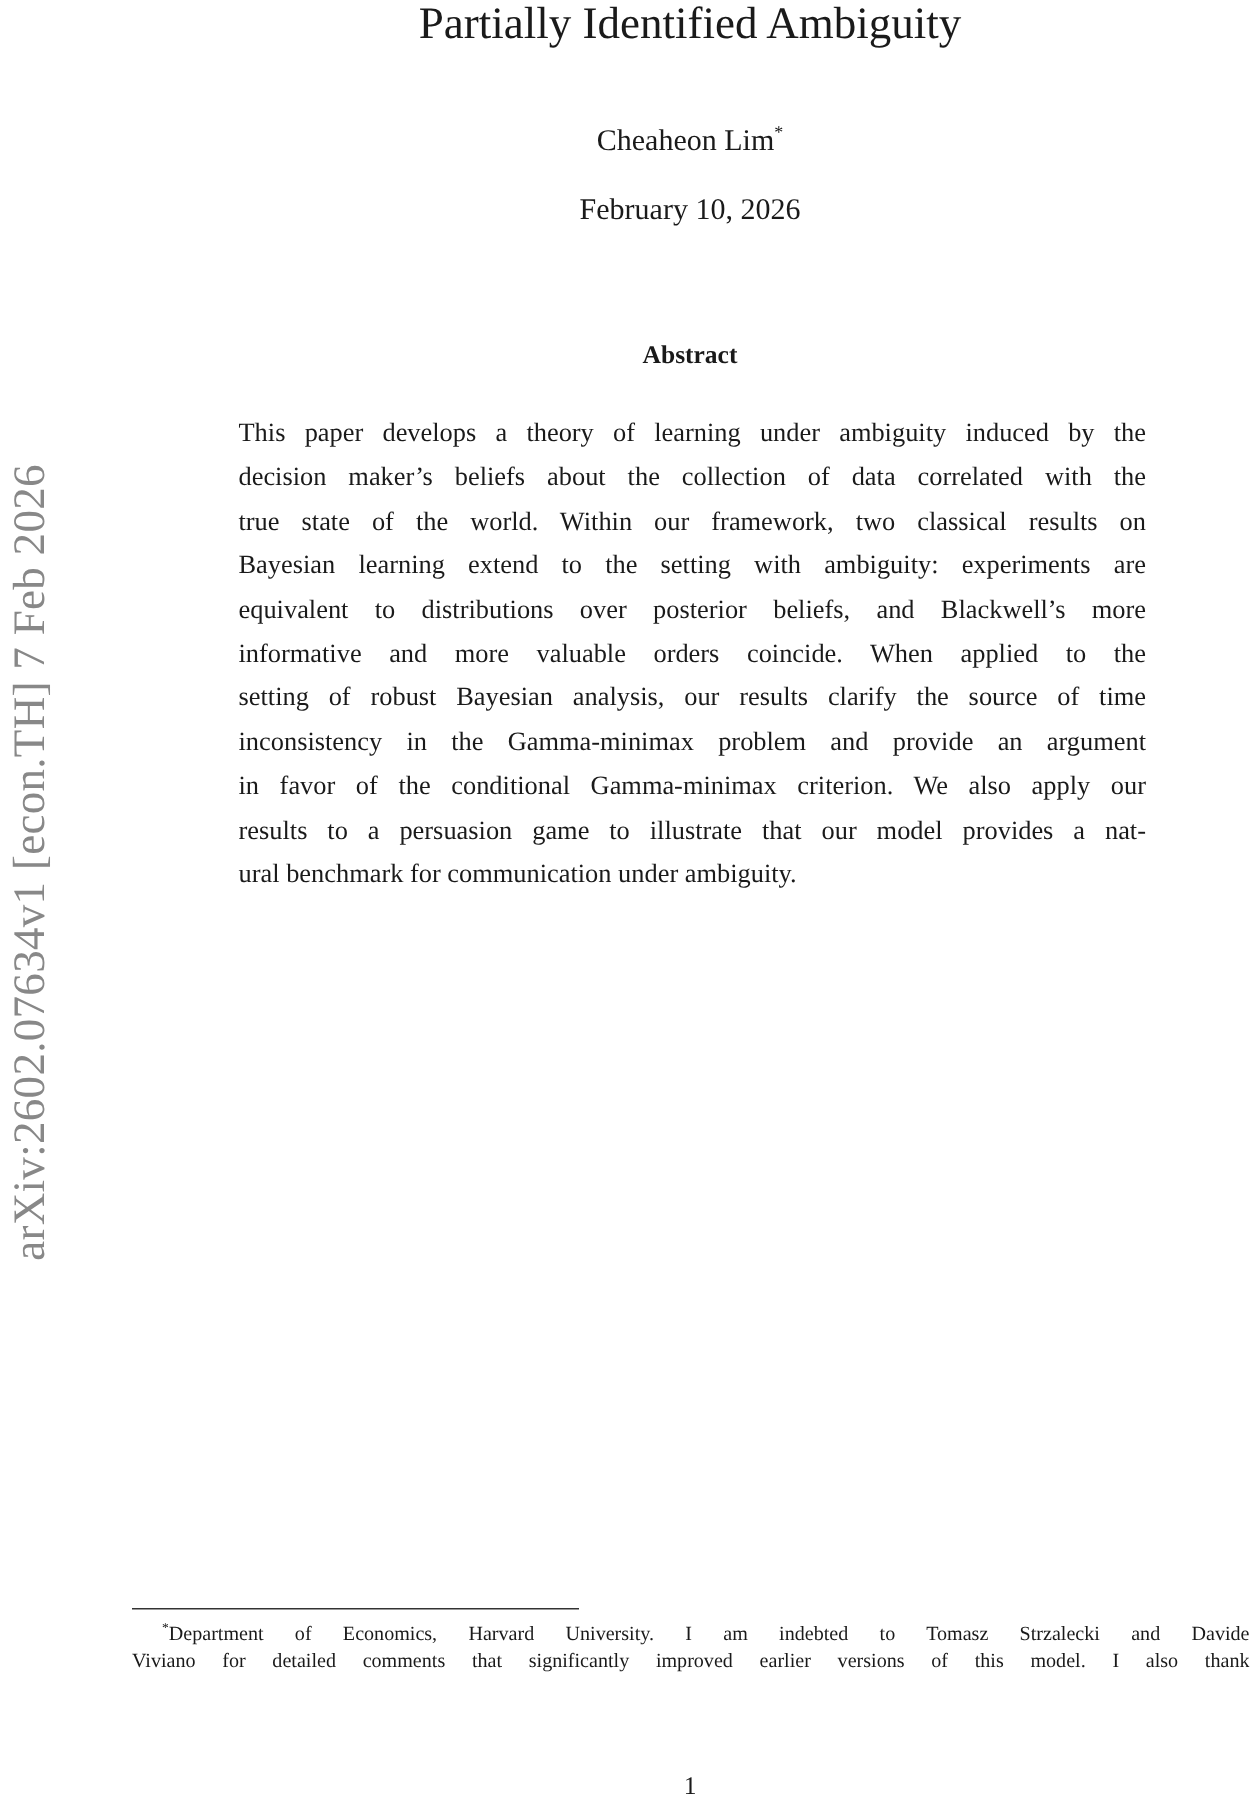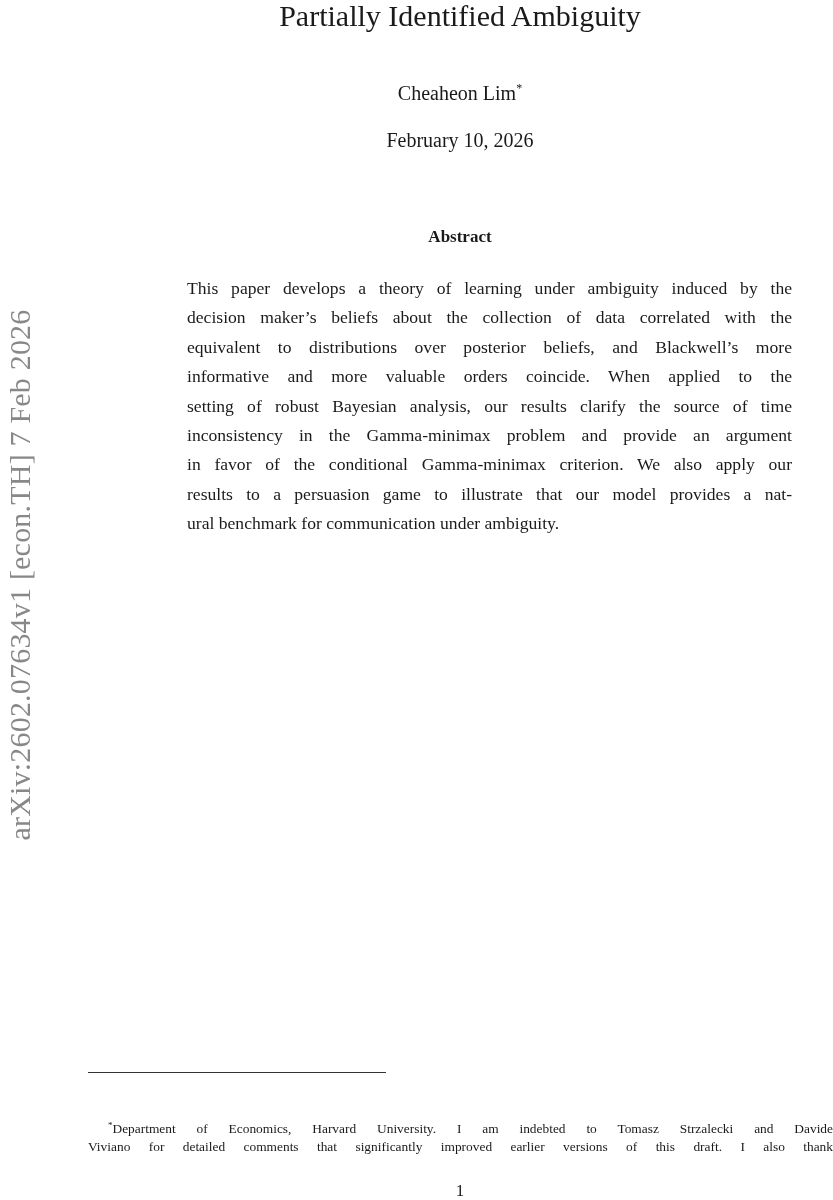--- a/index.html
+++ b/index.html
@@ -8,31 +8,31 @@
   .title { position: absolute; top: -4px; left: 0; width: 920px; text-align: center;
            font-size: 30px; line-height: 40px; }
   .author { position: absolute; top: 74px; left: 0; width: 920px; text-align: center;
             font-size: 20px; line-height: 28px; }
   .author sup { font-size: 12px; vertical-align: 8px; }
   .date { position: absolute; top: 126px; left: 0; width: 920px; text-align: center;
           font-size: 20px; line-height: 28px; }
   .abstract-head { position: absolute; top: 225px; left: 0; width: 920px; text-align: center;
                    font-size: 17px; font-weight: bold; line-height: 24px; }
   .abstract-body { position: absolute; top: 274px; left: 159px; width: 605px;
-                   font-size: 17.6px; line-height: 29.4px; margin-left: 28px; }
+                   font-size: 17.6px; line-height: 29.4px; }
   .abstract-body .line { display: block; text-align: justify; text-align-last: justify;
                          white-space: nowrap; height: 29.4px; }
   .abstract-body .line.last { text-align-last: left; }
   .side-id { position: absolute; left: 20px; top: 575px; transform: translate(-50%, -50%) rotate(-90deg);
              white-space: nowrap; font-size: 30px; color: #888888; letter-spacing: 0.2px; }
   .footrule { position: absolute; top: 1072px; left: 88px; width: 298px; height: 1px; background: #333; }
   .footnote { position: absolute; top: 1075px; left: 88px; width: 745px;
               font-size: 13.4px; line-height: 21.3px; }
   .footnote .line { display: block; text-align: justify; text-align-last: justify; white-space: nowrap; height: 21.3px; }
-  .footnote .line.first { padding-left: 20px; margin-top: 40px; }
+  .footnote .line.first { padding-left: 20px; }
   .footnote sup { font-size: 9px; vertical-align: 5px; }
   .page-num { position: absolute; top: 1181px; left: 0; width: 920px; text-align: center; font-size: 17px; }
 </style>
 </head>
 <body>
 
 <div class="side-id">arXiv:2602.07634v1  [econ.TH]  7 Feb 2026</div>
 
 <div class="title">Partially Identified Ambiguity</div>
 
@@ -40,29 +40,31 @@
   <span>Cheaheon Lim</span><sup>*</sup>
 </div>
 
 <div class="date">February 10, 2026</div>
 
 <div class="abstract-head">Abstract</div>
 
 <div class="abstract-body">
   <span class="line">This paper develops a theory of learning under ambiguity induced by the</span>
   <span class="line">decision maker’s beliefs about the collection of data correlated with the</span>
+  <span class="line">true state of the world.  Within our framework, two classical results on</span>
+  <span class="line">Bayesian learning extend to the setting with ambiguity: experiments are</span>
   <span class="line">equivalent to distributions over posterior beliefs, and Blackwell’s more</span>
   <span class="line">informative and more valuable orders coincide.  When applied to the</span>
   <span class="line">setting of robust Bayesian analysis, our results clarify the source of time</span>
   <span class="line">inconsistency in the Gamma-minimax problem and provide an argument</span>
   <span class="line">in favor of the conditional Gamma-minimax criterion.  We also apply our</span>
   <span class="line">results to a persuasion game to illustrate that our model provides a nat-</span>
   <span class="line last">ural benchmark for communication under ambiguity.</span>
 </div>
 
 <div class="footrule"></div>
 
 <div class="footnote">
   <span class="line first"><sup>*</sup><span>Department of Economics, Harvard University.  I am indebted to Tomasz Strzalecki and Davide</span></span>
-  <span class="line">Viviano for detailed comments that significantly improved earlier versions of this draft.  I also thank</span>
+  <span class="line">Viviano for detailed comments that significantly improved earlier versions of this model.  I also thank</span>
 </div>
 
 <div class="page-num">1</div>
 
 </body></html>

